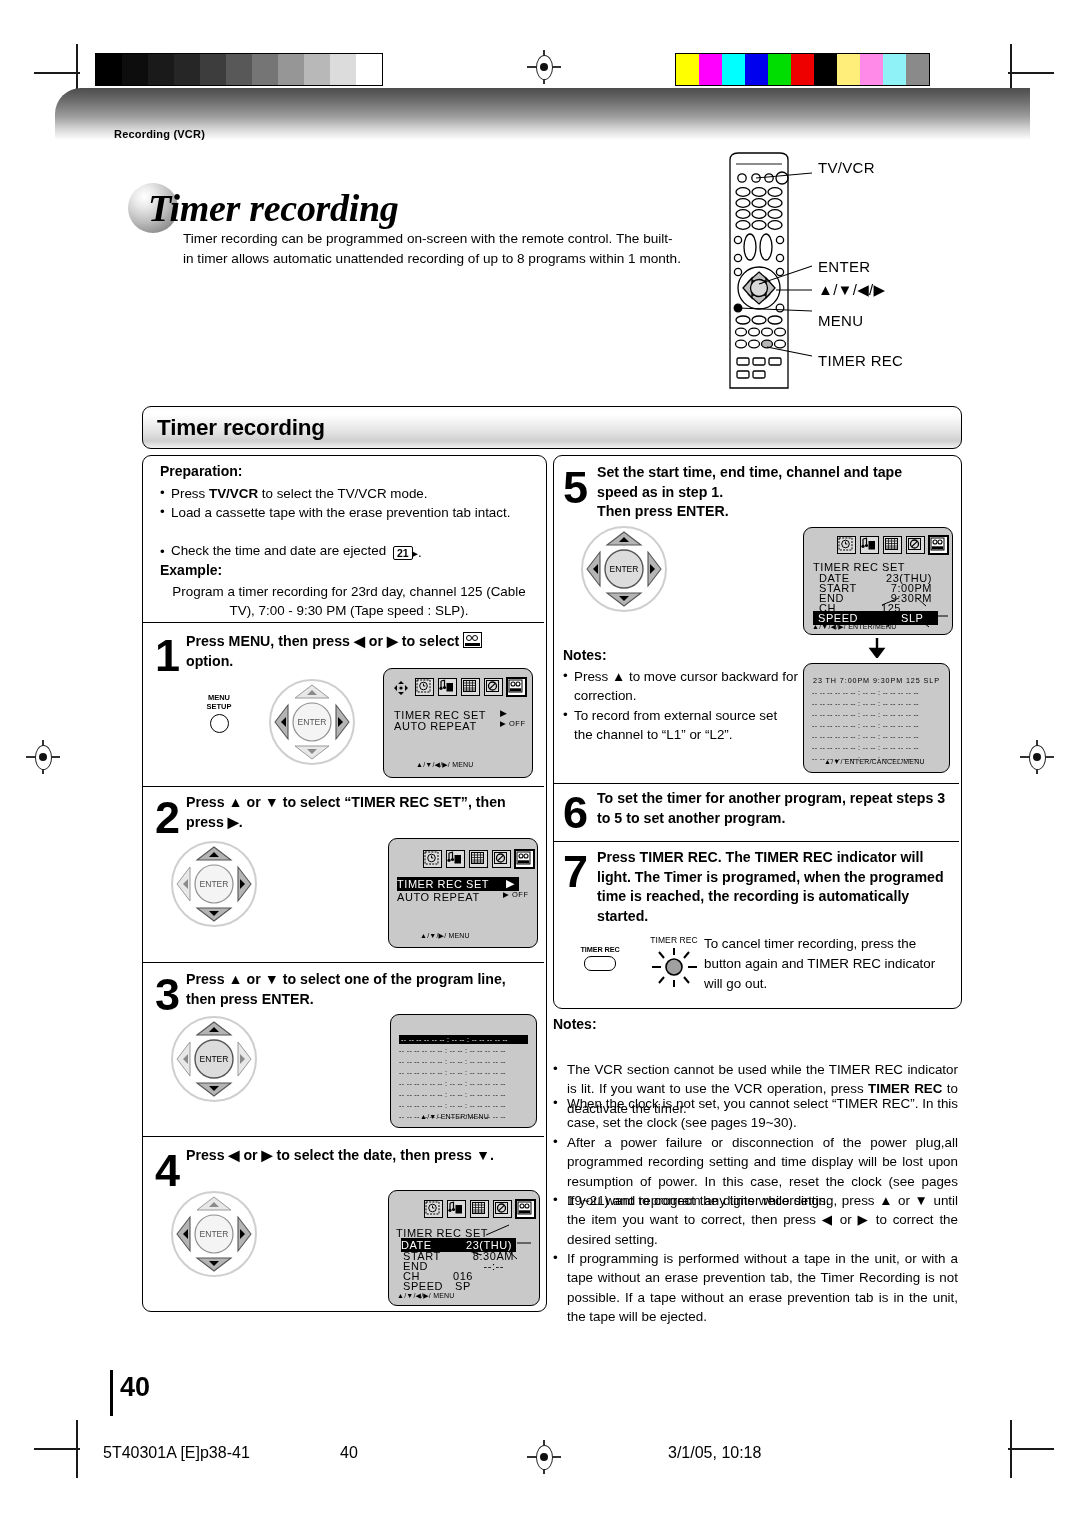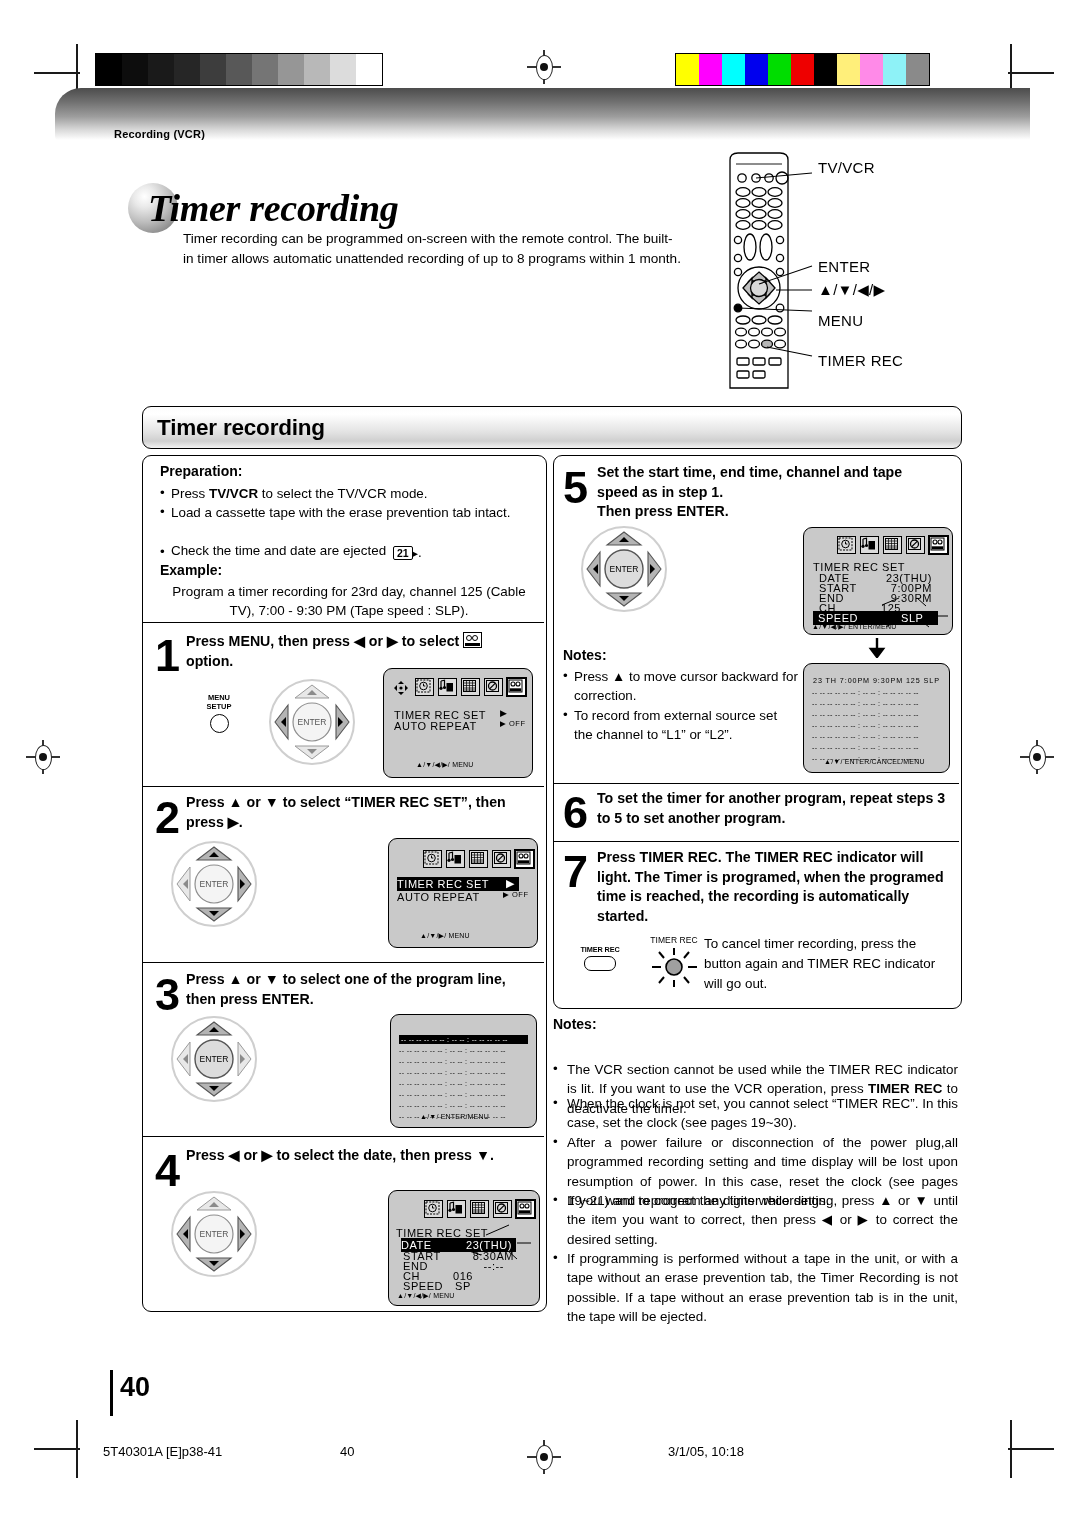--- a/index.html
+++ b/index.html
@@ -66,21 +66,21 @@
 
   
   .noteshead{position:absolute;font-size:14px;font-weight:bold;}
   .noteitem{position:absolute;font-size:13.4px;line-height:19.4px;}
   .noteitem .bullet:before{left:0;}
   .justify{text-align:justify;}
 
   
   .pagerule{position:absolute;left:110px;top:1370px;width:2.6px;height:46px;background:#000;}
   .pageno{position:absolute;left:120px;top:1372px;font-size:27px;font-weight:bold;}
-  .footline{position:absolute;font-size:13px;}
+  .footline{position:absolute;font-size:16px;}
 </style>
 </head>
 <body>
 
 <div class="crop" style="left:76px;top:44px;width:1.5px;height:58px;"></div>
 <div class="crop" style="left:34px;top:72px;width:46px;height:1.5px;"></div>
 <div class="crop" style="left:1010px;top:44px;width:1.5px;height:58px;"></div>
 <div class="crop" style="left:1008px;top:72px;width:46px;height:1.5px;"></div>
 
 <div class="graybar" id="graybar" style="left:95px;top:53px;">

